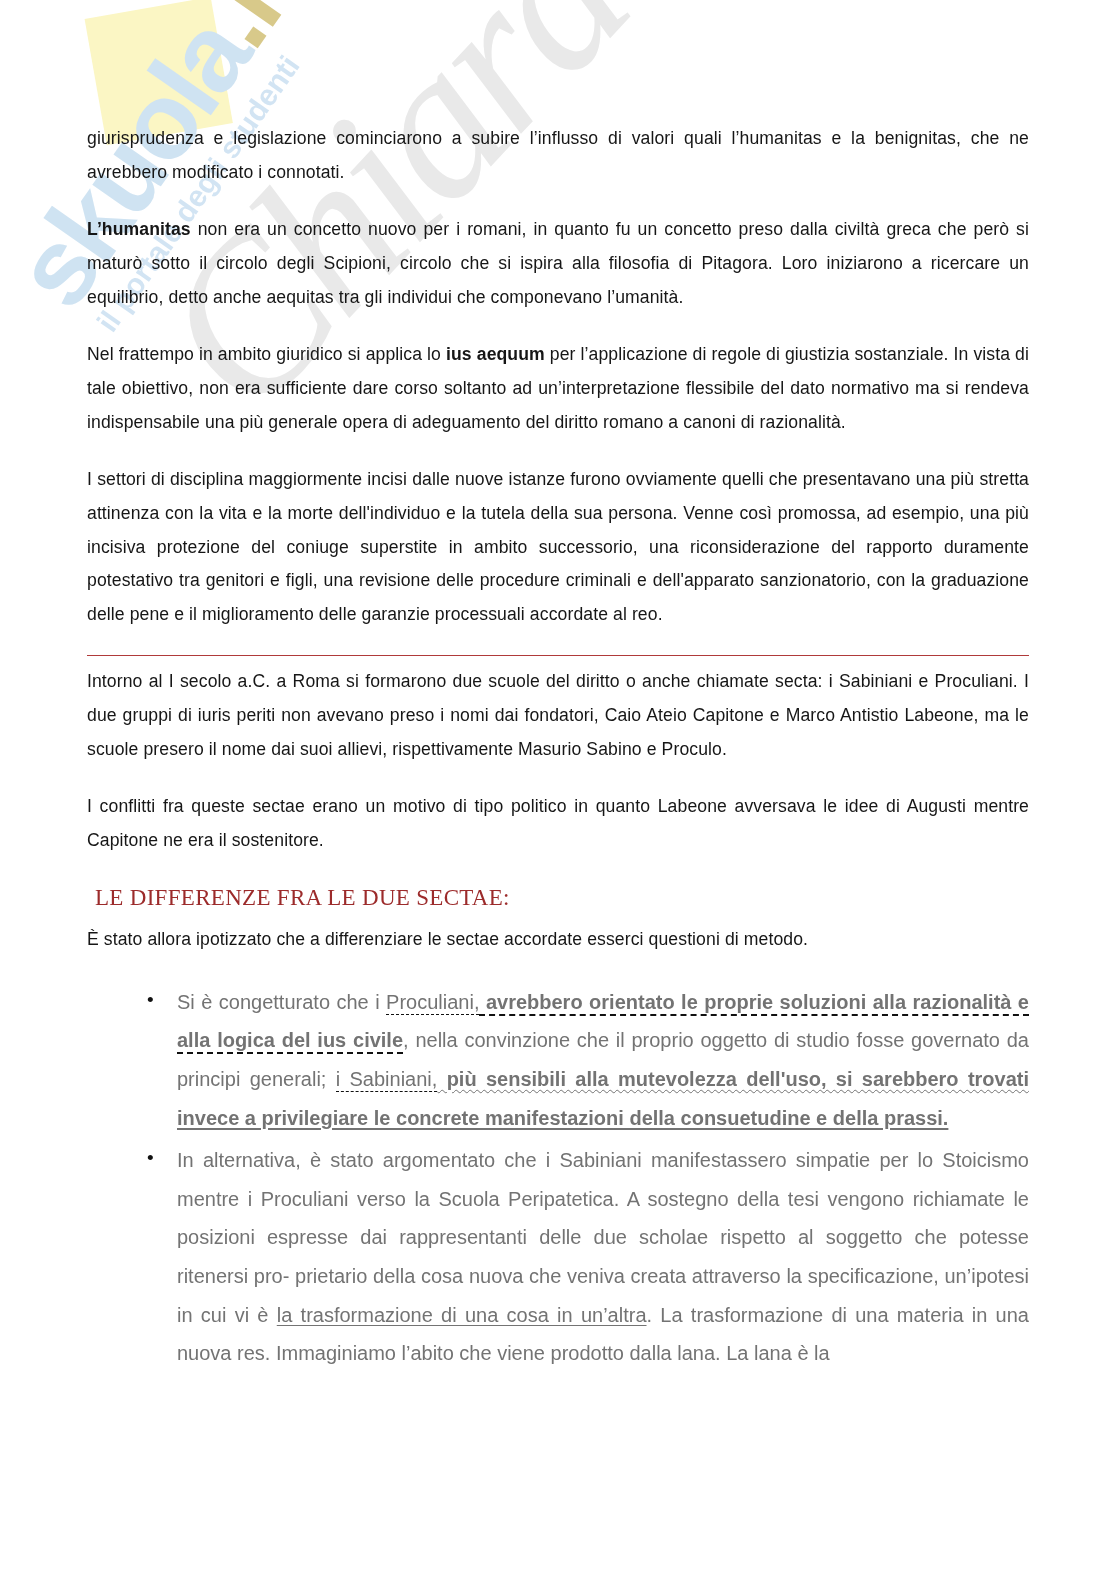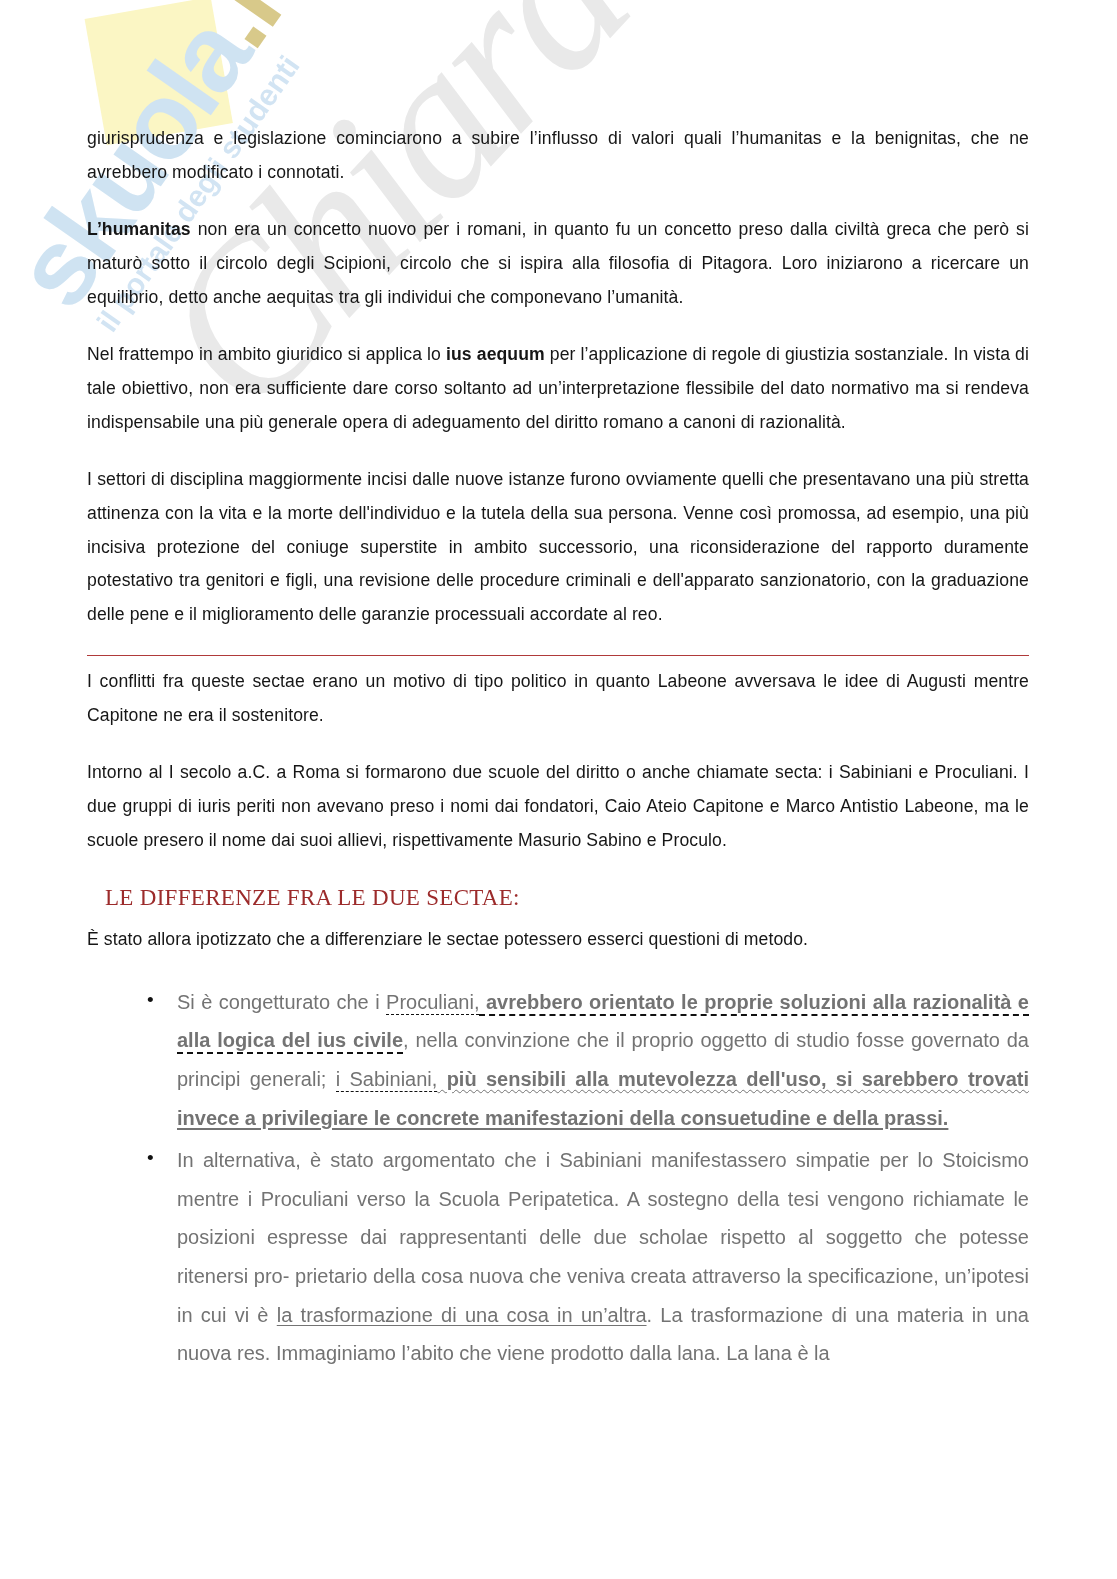--- a/index.html
+++ b/index.html
@@ -105,21 +105,21 @@
   h2.sec-head {
     margin: 0 0 13px 0;
     font-family: "Liberation Serif", serif;
     font-size: 23.5px;
     font-weight: 400;
     color: #9c2b2b;
     letter-spacing: 0.4px;
     line-height: 1.25;
   }
   h3.sub-head {
-    margin: 26px 0 10px 18px;
+    margin: 26px 0 10px 8px;
     font-family: "Liberation Serif", serif;
     font-size: 23px;
     font-weight: 400;
     color: #9c2b2b;
     letter-spacing: 0.3px;
     line-height: 1.25;
   }
 
   ul.bullets {
     margin: 26px 0 0 0;
@@ -171,25 +171,25 @@
     <p class="body">giurisprudenza e legislazione cominciarono a subire l’influsso di valori quali l’humanitas e la benignitas, che ne avrebbero modificato i connotati.</p>
 
     <p class="body"><b>L’humanitas</b><span> non era un concetto nuovo per i romani, in quanto fu un concetto preso dalla civiltà greca che però si maturò sotto il circolo degli Scipioni, circolo che si ispira alla filosofia di Pitagora. Loro iniziarono a ricercare un equilibrio, detto anche aequitas tra gli individui che componevano l’umanità.</span></p>
 
     <p class="body"><span>Nel frattempo in ambito giuridico si applica lo </span><b>ius aequum</b><span> per l’applicazione di regole di giustizia sostanziale. In vista di tale obiettivo, non era sufficiente dare corso soltanto ad un’interpretazione flessibile del dato normativo ma si rendeva indispensabile una più generale opera di adeguamento del diritto romano a canoni di razionalità.</span></p>
 
     <p class="body">I settori di disciplina maggiormente incisi dalle nuove istanze furono ovviamente quelli che presentavano una più stretta attinenza con la vita e la morte dell'individuo e la tutela della sua persona. Venne così promossa, ad esempio, una più incisiva protezione del coniuge superstite in ambito successorio, una riconsiderazione del rapporto duramente potestativo tra genitori e figli, una revisione delle procedure criminali e dell'apparato sanzionatorio, con la graduazione delle pene e il miglioramento delle garanzie processuali accordate al reo.</p>
 
     <div class="rule"></div>
 
+    <p class="body">Intorno al I secolo a.C. a Roma si formarono due scuole del diritto o anche chiamate secta: i Sabiniani e Proculiani. I due gruppi di iuris periti non avevano preso i nomi dai fondatori, Caio Ateio Capitone e Marco Antistio Labeone, ma le scuole presero il nome dai suoi allievi, rispettivamente Masurio Sabino e Proculo.</p>
     <p class="body">I conflitti fra queste sectae erano un motivo di tipo politico in quanto Labeone avversava le idee di Augusti mentre Capitone ne era il sostenitore.</p>
-    <p class="body">Intorno al I secolo a.C. a Roma si formarono due scuole del diritto o anche chiamate secta: i Sabiniani e Proculiani. I due gruppi di iuris periti non avevano preso i nomi dai fondatori, Caio Ateio Capitone e Marco Antistio Labeone, ma le scuole presero il nome dai suoi allievi, rispettivamente Masurio Sabino e Proculo.</p>
 
     <h3 class="sub-head">LE DIFFERENZE FRA LE DUE SECTAE:</h3>
-    <p class="body">È stato allora ipotizzato che a differenziare le sectae potessero esserci questioni di metodo.</p>
+    <p class="body">È stato allora ipotizzato che a differenziare le sectae accordate esserci questioni di metodo.</p>
 
     <ul class="bullets">
       <li><span>Si è congetturato che i </span><span class="u-dash-n">Proculiani,</span><span class="u-dash"> avrebbero orientato le proprie soluzioni alla razionalità e alla logica del ius civile</span><span>, nella convinzione che il proprio oggetto di studio fosse governato da principi generali; </span><span class="u-dash-n">i Sabiniani,</span><span class="u-wavy"> più sensibili alla mutevolezza dell'uso, si sarebbero trovati</span><span class="u-bold-solid"> invece a privilegiare le concrete manifestazioni della consuetudine e della prassi.</span></li>
 
       <li><span>In alternativa, è stato argomentato che i Sabiniani manifestassero simpatie per lo Stoicismo mentre i Proculiani verso la Scuola Peripatetica. A sostegno della tesi vengono richiamate le posizioni espresse dai rappresentanti delle due scholae rispetto al soggetto che potesse ritenersi pro- prietario della cosa nuova che veniva creata attraverso la specificazione, un’ipotesi in cui vi è </span><span class="u-solid">la trasformazione di una cosa in un’altra</span><span>. La trasformazione di una materia in una nuova res. Immaginiamo l’abito che viene prodotto dalla lana. La lana è la</span></li>
     </ul>
 
   </div>
 </div>
 

